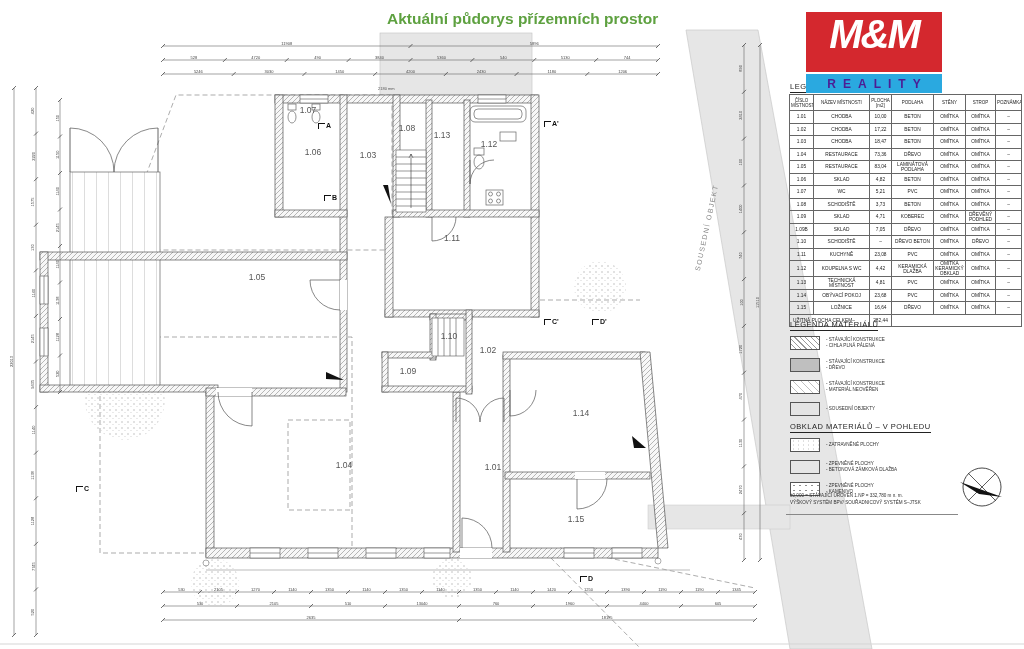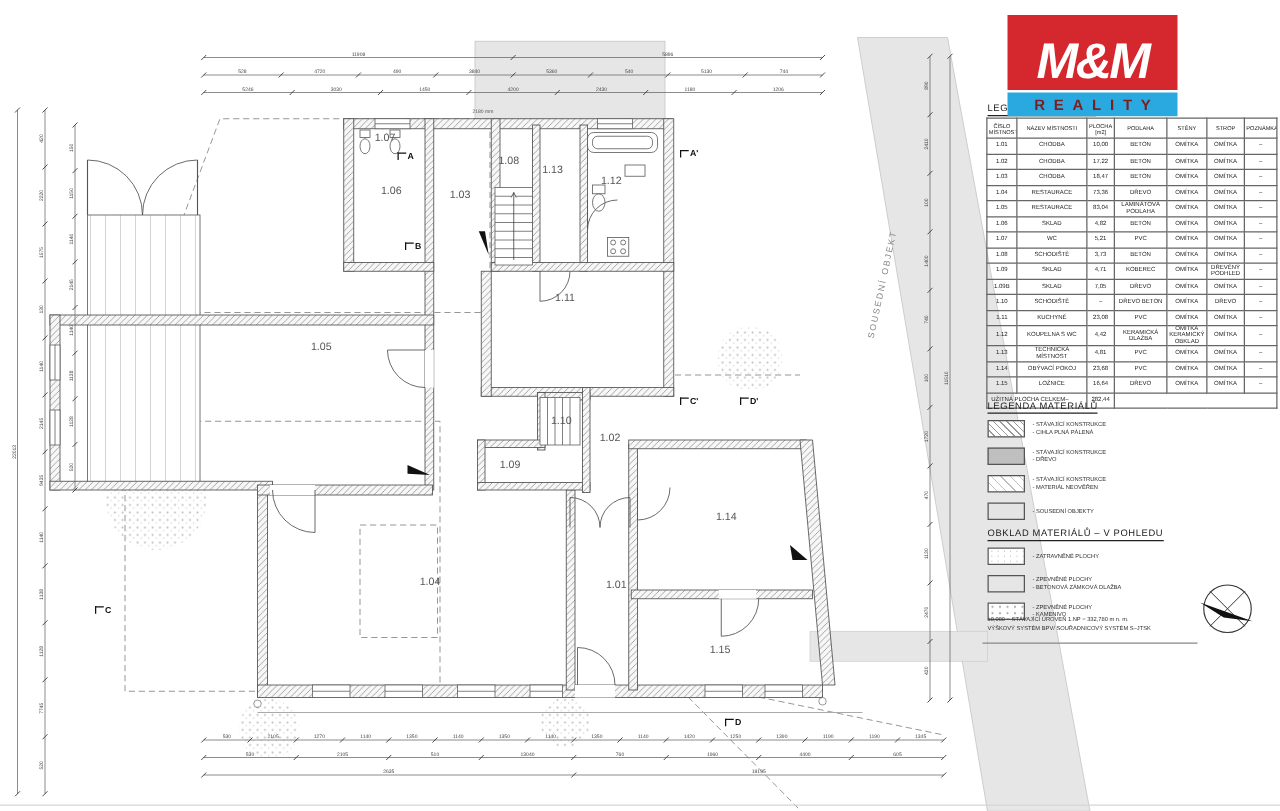--- a/index.html
+++ b/index.html
@@ -12,24 +12,24 @@
   .marker-flag{display:inline-block;width:6px;height:5px;border-top:1.5px solid #111;border-left:1.5px solid #111;margin-right:1px;vertical-align:middle;}
   #neighbor-text{position:absolute;left:694px;top:270px;font-size:7px;letter-spacing:1.5px;color:#888;
                  transform:rotate(-78deg);transform-origin:left top;white-space:nowrap;}
   #stair-note{position:absolute;left:378px;top:86px;font-size:4px;color:#555;}
 
   
   #panel{position:absolute;left:786px;top:0;width:238px;height:649px;}
   .legend-heading{font-size:7.5px;letter-spacing:.5px;color:#222;border-bottom:.5px solid #222;display:inline-block;padding-bottom:1px;white-space:nowrap;}
   #room-legend-heading{position:absolute;left:4px;top:82px;}
   #logo{position:absolute;left:20px;top:12px;width:136px;}
-  #logo-red{background:#d4282e;height:60px;display:flex;align-items:flex-end;justify-content:center;}
+  #logo-red{background:#d4282e;height:60px;display:flex;align-items:flex-start;justify-content:center;}
   #logo-red span{color:#fff;font-size:40px;font-weight:900;font-style:italic;letter-spacing:-2px;}
   #logo-blue{background:#2aa9e0;height:19px;margin-top:2px;display:flex;align-items:center;justify-content:center;}
-  #logo-blue span{color:#7f1d1d;font-size:12px;font-weight:bold;letter-spacing:7px;padding-left:7px;}
+  #logo-blue span{color:#4c1d95;font-size:12px;font-weight:bold;letter-spacing:7px;padding-left:7px;}
 
   #legend-table{position:absolute;left:3px;top:94px;width:232px;border-collapse:collapse;table-layout:fixed;}
   #legend-table th,#legend-table td{border:.5px solid #666;font-size:4.8px;font-weight:normal;color:#222;
        text-align:center;vertical-align:middle;padding:0 1px;overflow:hidden;}
   #legend-table th{height:15px;font-size:4.5px;}
   #legend-table td{height:11.5px;}
   #legend-table .tl{text-align:left;padding-left:3px;}
   #mat-heading{position:absolute;left:4px;top:320px;}
   #mat-items{position:absolute;left:4px;top:336px;}
   #view-heading{position:absolute;left:4px;top:422px;}
@@ -383,20 +383,21 @@
         <text x="742.5" y="442.9545454545455" text-anchor="middle" font-size="4" fill="#444" transform="rotate(-90 742.5 442.9545454545455)">1130</text>
         <text x="742.5" y="489.7727272727273" text-anchor="middle" font-size="4" fill="#444" transform="rotate(-90 742.5 489.7727272727273)">2470</text>
         <text x="742.5" y="536.5909090909091" text-anchor="middle" font-size="4" fill="#444" transform="rotate(-90 742.5 536.5909090909091)">430</text>
         <line x1="760" y1="45" x2="760" y2="560" stroke="#666" stroke-width="0.6"></line>
         <line x1="758" y1="47" x2="762" y2="43" stroke="#333" stroke-width="0.7"></line>
         <line x1="758" y1="562" x2="762" y2="558" stroke="#333" stroke-width="0.7"></line>
         <text x="758.5" y="302.5" text-anchor="middle" font-size="4" fill="#444" transform="rotate(-90 758.5 302.5)">11510</text>
       </g>
   </svg>
 
+  <div id="title">Aktuální půdorys přízemních prostor</div>
   <div id="neighbor-text">SOUSEDNÍ OBJEKT</div>
   <div id="stair-note">2180 mm</div>
   <div id="plan-labels">
       <span class="room-label" style="left: 493px; top: 467px;">1.01</span>
       <span class="room-label" style="left: 488px; top: 350px;">1.02</span>
       <span class="room-label" style="left: 368px; top: 155px;">1.03</span>
       <span class="room-label" style="left: 344px; top: 465px;">1.04</span>
       <span class="room-label" style="left: 257px; top: 277px;">1.05</span>
       <span class="room-label" style="left: 313px; top: 152px;">1.06</span>
       <span class="room-label" style="left: 308px; top: 110px;">1.07</span>

